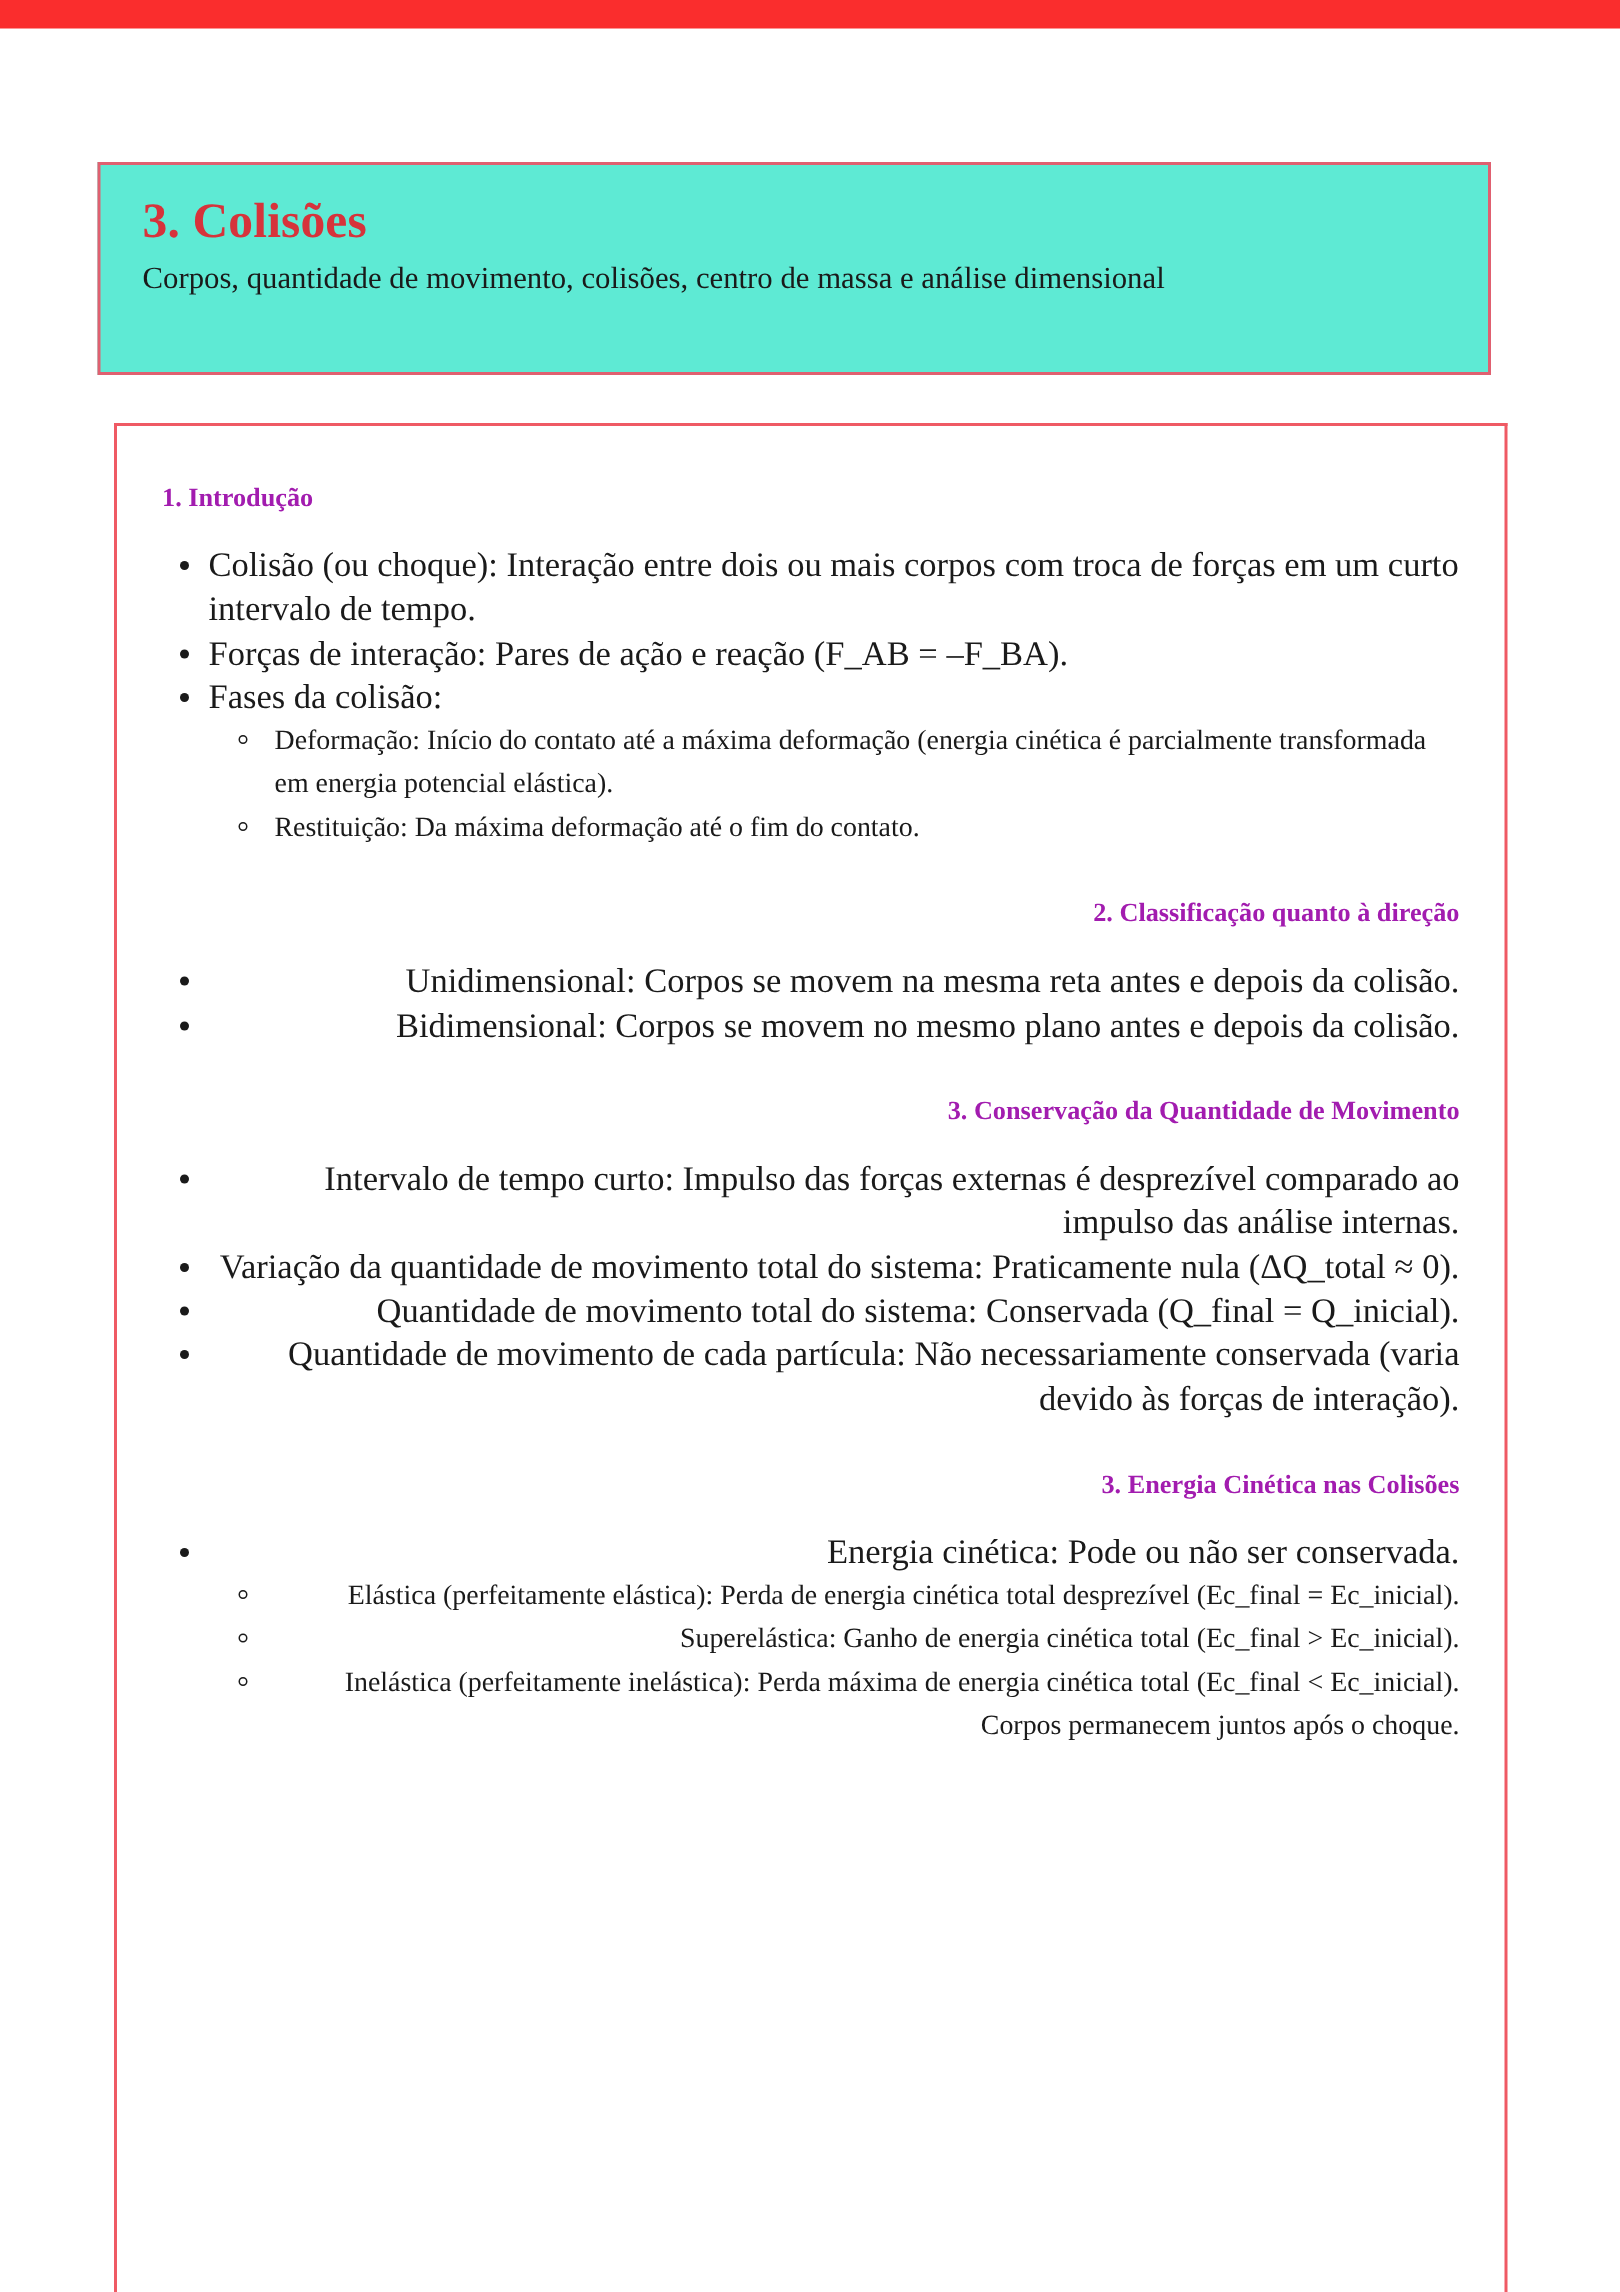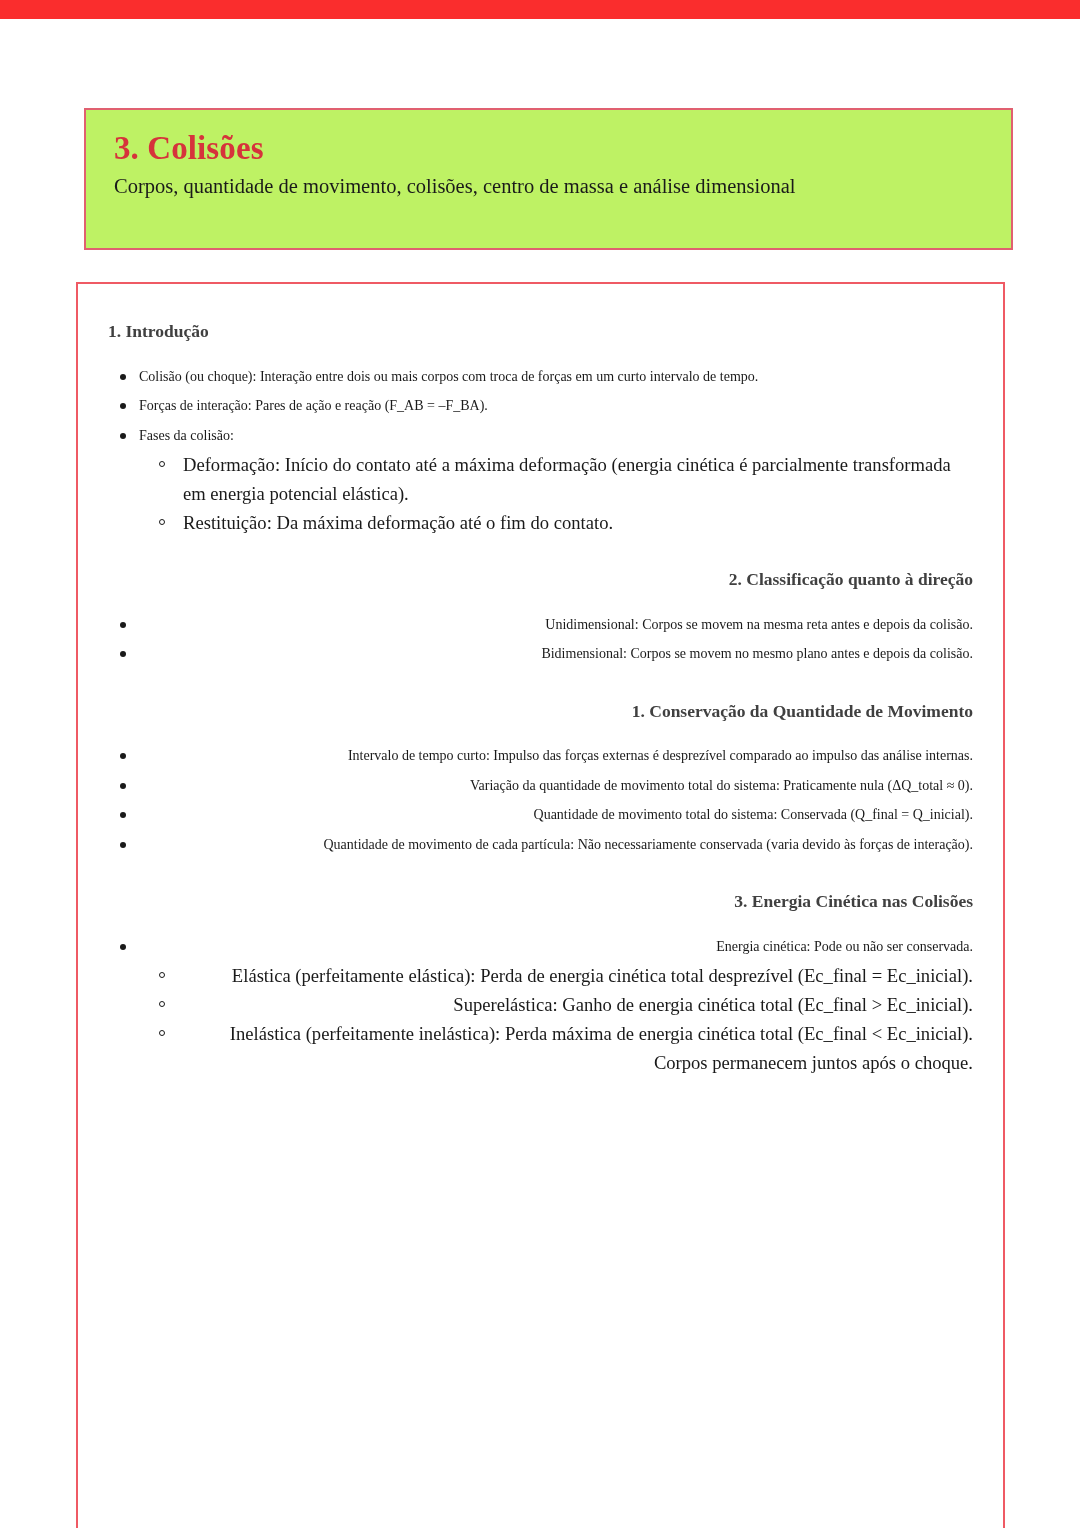--- a/index.html
+++ b/index.html
@@ -33,27 +33,27 @@
     position: absolute;
     top: 19px;
     left: 0;
     width: 1080px;
     height: 1509px;
   }
 
   
   .title-card {
     position: absolute;
-    left: 84px;
+    left: 65px;
     top: 89px;
     width: 929px;
     height: 142px;
     box-sizing: border-box;
     border: 2px solid #e06070;
-    background: #bef264;
+    background: #5eead4;
     padding: 20px 28px 14px 28px;
   }
   .doc-title {
     margin: 0 0 4px 0;
     font-size: 33px;
     font-weight: bold;
     line-height: 1.15;
     color: #d6333b;
     letter-spacing: 0.1px;
   }
@@ -81,34 +81,34 @@
 
   .section { margin: 0; }
   .section + .section { margin-top: 0; text-align: right; }
 
   h2.section-heading {
     margin: 0;
     padding: 0;
     font-size: 17.5px;
     font-weight: bold;
     line-height: 1.3;
-    color: #404040;
+    color: #a21caf;
   }
   .section-heading.gap-top { margin-top: 31px; }
 
   ul.bullets {
     list-style: none;
     margin: 19px 0 0 0;
     padding: 0;
   }
   li.bullet {
     position: relative;
     margin: 0;
     padding: 0 0 0 31px;
-    font-size: 14px;
+    font-size: 23px;
     line-height: 29.4px;
     color: #1a1a1a;
   }
   li.bullet > .bullet-text { display: block; }
   li.bullet::before {
     content: "";
     position: absolute;
     left: 12px;
     top: 12px;
     width: 6px;
@@ -175,21 +175,21 @@
         <li class="bullet">
           <span class="bullet-text">Unidimensional: Corpos se movem na mesma reta antes e depois da colisão.</span>
         </li>
         <li class="bullet">
           <span class="bullet-text">Bidimensional: Corpos se movem no mesmo plano antes e depois da colisão.</span>
         </li>
       </ul>
     </div>
 
     <div class="section">
-      <h2 class="section-heading gap-top">1. Conservação da Quantidade de Movimento</h2>
+      <h2 class="section-heading gap-top">3. Conservação da Quantidade de Movimento</h2>
       <ul class="bullets">
         <li class="bullet">
           <span class="bullet-text">Intervalo de tempo curto: Impulso das forças externas é desprezível comparado ao impulso das análise internas.</span>
         </li>
         <li class="bullet">
           <span class="bullet-text">Variação da quantidade de movimento total do sistema: Praticamente nula (ΔQ_total ≈ 0).</span>
         </li>
         <li class="bullet">
           <span class="bullet-text">Quantidade de movimento total do sistema: Conservada (Q_final = Q_inicial).</span>
         </li>

